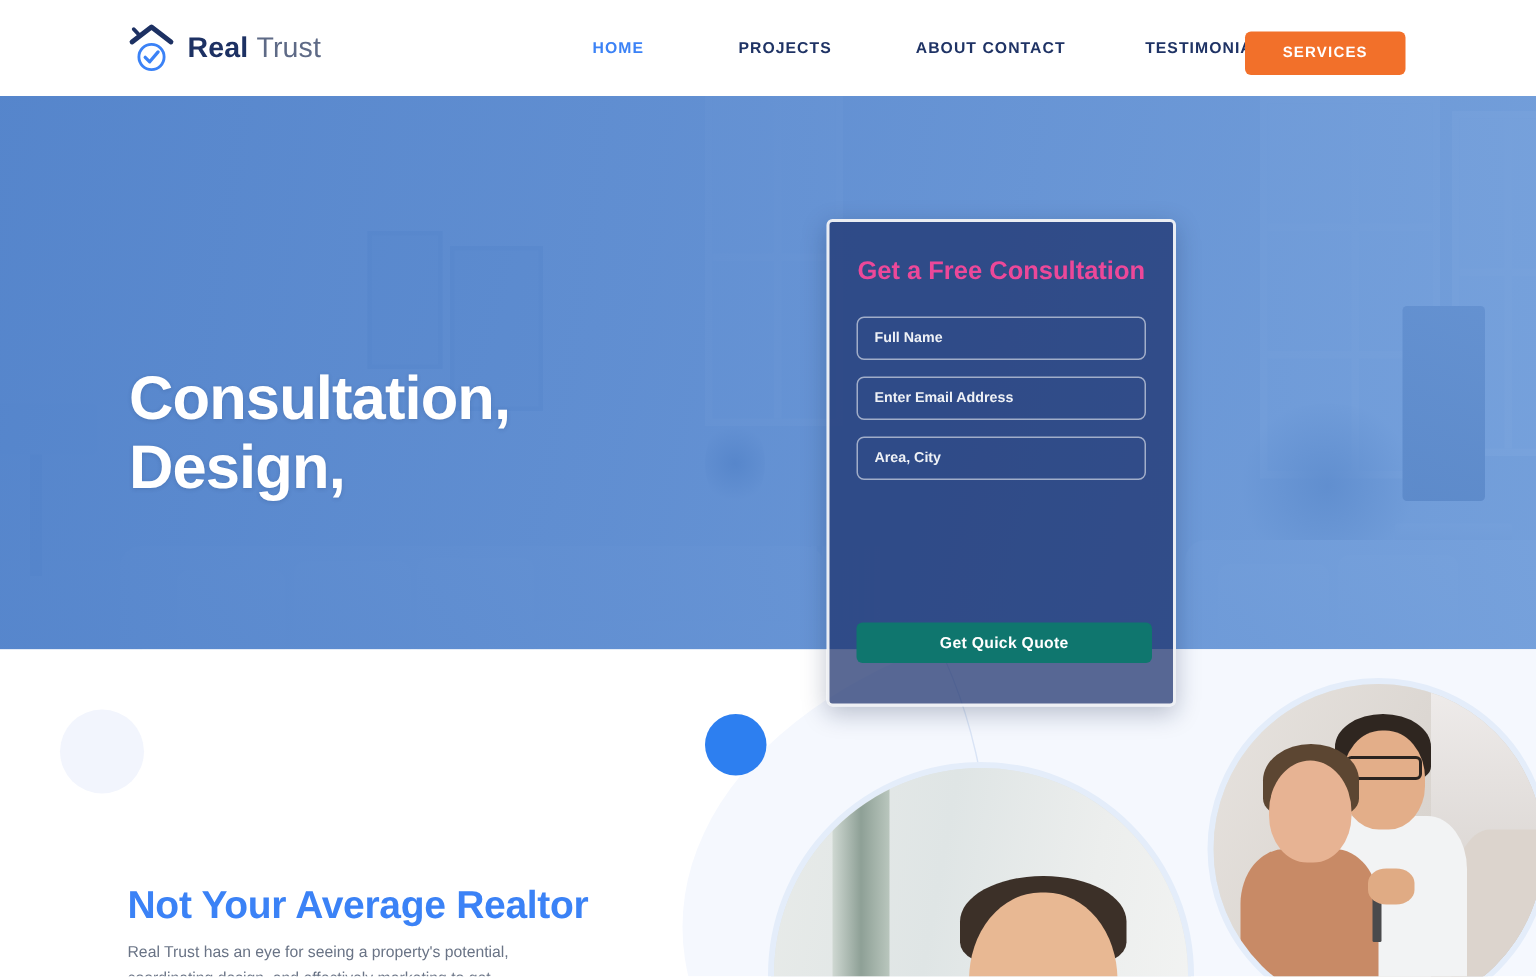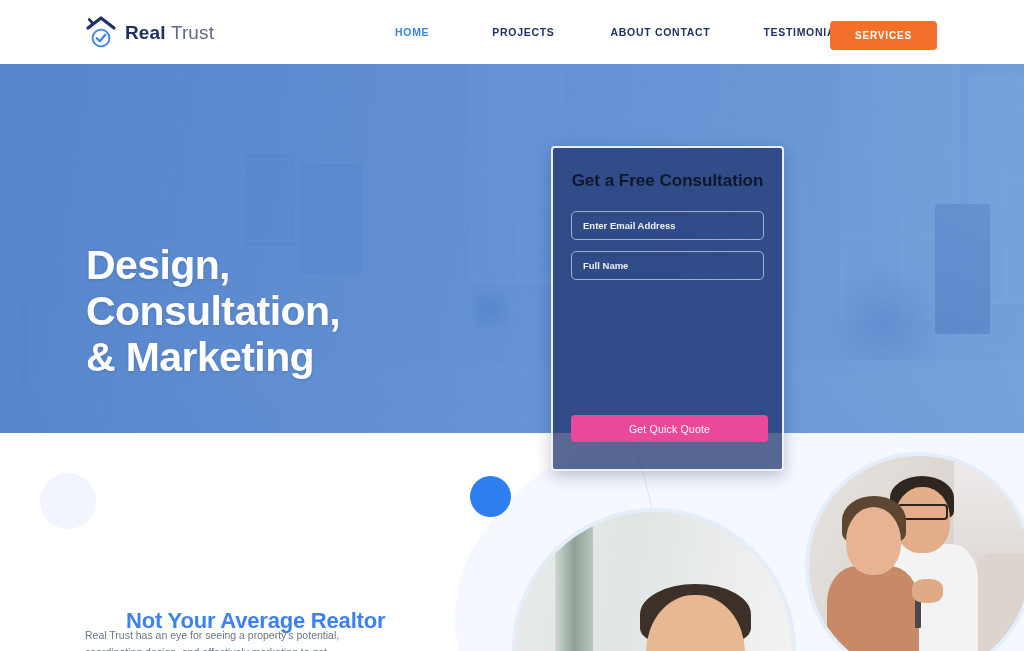--- a/index.html
+++ b/index.html
@@ -106,39 +106,39 @@
   .form-card {
     position: absolute; left: 551px; top: 146px;
     width: 233px; height: 325px;
     background: rgba(26,47,107,.72);
     border: 2px solid rgba(255,255,255,.9);
     border-radius: 4px;
     box-shadow: 0 5px 16px rgba(15,30,70,.26);
     z-index: 30;
   }
   .form-title {
-    margin: 22px 18px 0; color: #0f172a;
+    margin: 22px 18px 0; color: #ec4899;
     font-size: 17px; font-weight: bold; line-height: 21px; text-align: center;
   }
   .form-fields { margin: 20px 18px 0; display: flex; flex-direction: column; gap: 11px; }
   .form-input {
     width: 100%; height: 29px;
     background: transparent;
     border: 1px solid rgba(255,255,255,.55);
     border-radius: 5px;
     color: #ffffff; font-size: 9.5px; font-weight: bold;
     font-family: "Liberation Sans", sans-serif;
     padding: 0 11px; outline: none;
   }
   .form-input::placeholder { color: rgba(255,255,255,.92); font-weight: bold; }
   .quote-btn {
     position: absolute; left: 18px; top: 267px;
     width: 197px; height: 27px;
-    background: #ec4899; border: none; border-radius: 4px;
-    color: #ffffff; font-size: 10.5px; font-weight: normal;
+    background: #0f766e; border: none; border-radius: 4px;
+    color: #ffffff; font-size: 10.5px; font-weight: bold;
     font-family: "Liberation Sans", sans-serif;
     letter-spacing: .2px; cursor: pointer;
   }
 
   
   .lower { position: absolute; left: 0; top: 433px; width: 1024px; height: 218px; background: #ffffff; overflow: hidden; }
   .swoosh-fill {
     position: absolute; left: 455px; top: -30px;
     width: 660px; height: 430px;
     background: #f5f8fe;
@@ -182,22 +182,22 @@
   .cp-w-body { position:absolute; left:8%; top:50%; width:42%; height:52%; background:#c88a66; border-radius:32% 32% 0 0; }
   .cp-m-head { position:absolute; left:39%; top:14%; width:25%; height:30%; background:#e3ae89; border-radius:48% 48% 44% 44%; }
   .cp-m-hair { position:absolute; left:37%; top:9%; width:29%; height:20%; background:#2f2620; border-radius:50% 50% 20% 20%; }
   .cp-glass { position:absolute; left:40%; top:22%; width:23%; height:7%; border:2px solid #2b2420; border-radius:4px; }
   .cp-m-body { position:absolute; left:31%; top:40%; width:46%; height:62%; background:#f2f3f4; border-radius:26% 26% 0 0; }
   .cp-arm { position:absolute; right:-2%; top:44%; width:30%; height:58%; background:#dcd4cd; border-radius:40% 0 0 30%; }
   .cp-hand { position:absolute; left:47%; top:56%; width:14%; height:11%; background:#e0ab84; border-radius:40%; }
   .cp-key { position:absolute; left:48%; top:60%; width:3%; height:18%; background:#4a4a4c; border-radius:1px; }
 
   .lower-title {
-    position: absolute; left: 85px; top: 608px;
-    color: #3b82f6; font-size: 22px; font-weight: bold; letter-spacing: -.2px; margin-left: 41px;
+    position: absolute; left: 85px; top: 588px;
+    color: #3b82f6; font-size: 26px; font-weight: bold; letter-spacing: -.2px;
   }
   .lower-body {
     position: absolute; left: 85px; top: 627px;
     width: 300px;
     color: #6a7486; font-size: 10.5px; line-height: 17px;
   }
 </style>
 </head>
 <body>
 
@@ -263,23 +263,22 @@
       <div class="rm-cush" style="left:196px;top:310px;width:78px;height:72px;"></div>
       <div class="rm-cush" style="left:278px;top:308px;width:78px;height:74px;"></div>
       <div class="rm-sofa2"></div>
       <div class="rm-sofa" style="left:790px;top:296px;width:300px;height:134px;"></div>
       <div class="rm-cush" style="left:812px;top:312px;width:74px;height:66px;"></div>
       <div class="rm-cush" style="left:892px;top:306px;width:80px;height:72px;"></div>
       <div class="hero-overlay"></div>
     </div>
 
     <h1 class="hero-heading">
+      <div>Consultation,</div>
       <div>Design,</div>
-      <div>Consultation,</div>
-      <div>&amp; Marketing</div>
     </h1>
   </div>
 
   <div class="lower">
     <div class="swoosh-fill"></div>
     <div class="swoosh-line"></div>
   </div>
 
   <div class="pale-circle"></div>
   <div class="blue-dot"></div>
@@ -306,19 +305,20 @@
     <div class="cp-key"></div>
     <div class="cp-hand"></div>
   </div>
 
   <h2 class="lower-title">Not Your Average Realtor</h2>
   <p class="lower-body">Real Trust has an eye for seeing a property's potential, coordinating design, and effectively marketing to get</p>
 
   <div class="form-card">
     <div class="form-title">Get a Free Consultation</div>
     <div class="form-fields">
+      <input class="form-input" type="text" placeholder="Full Name" style="">
       <input class="form-input" type="text" placeholder="Enter Email Address" style="">
-      <input class="form-input" type="text" placeholder="Full Name" style="">
+      <input class="form-input" type="text" placeholder="Area, City" style="">
     </div>
     <button class="quote-btn">Get Quick Quote</button>
   </div>
 
 </div>
 
 </body></html>

